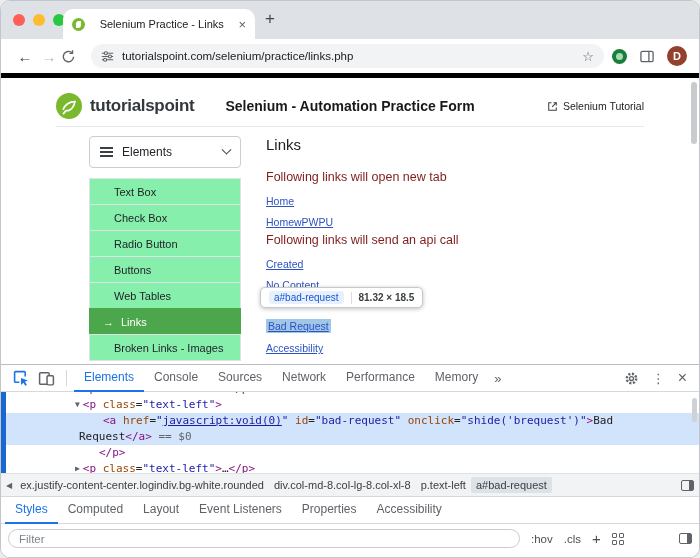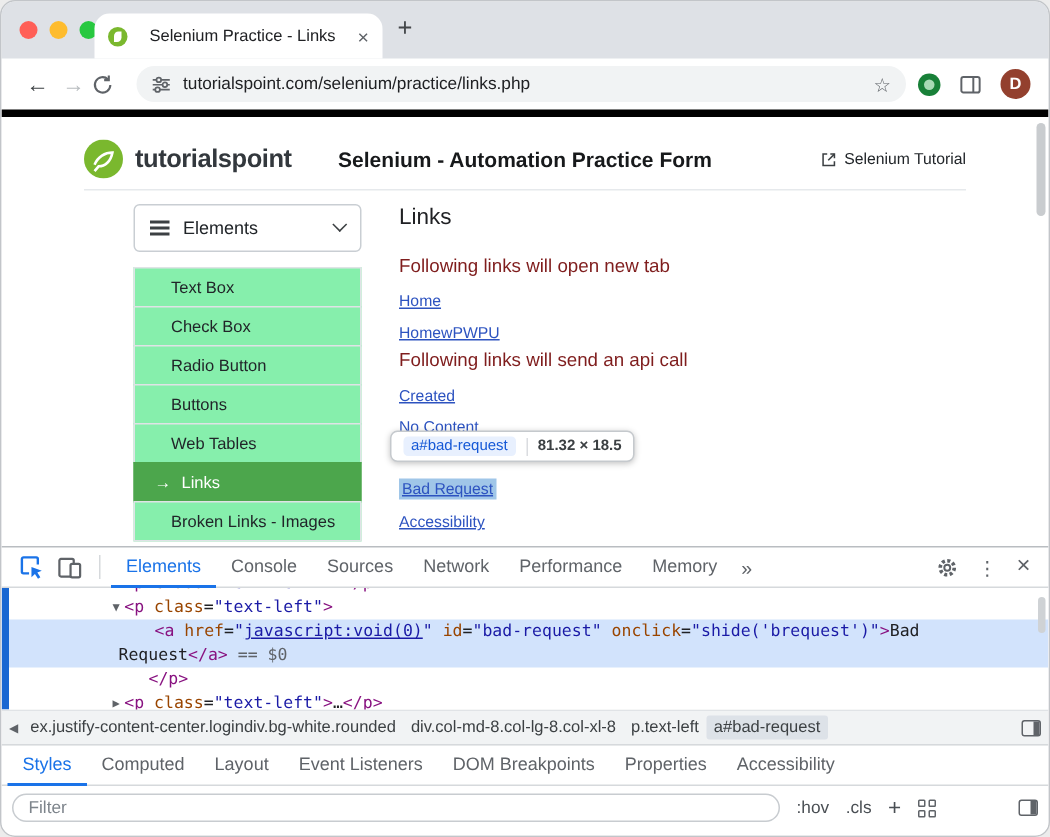--- a/index.html
+++ b/index.html
@@ -310,21 +310,20 @@
       <span class="crumb">p.text-left</span>
       <span class="crumb selected">a#bad-request</span>
       <span class="dock ml-auto"></span>
     </div>
 
     <div class="dt-styles-tabs">
       <span class="st-tab active">Styles</span>
       <span class="st-tab">Computed</span>
       <span class="st-tab">Layout</span>
       <span class="st-tab">Event Listeners</span>
-      <span class="st-tab">DOM Breakpoints</span>
       <span class="st-tab">Properties</span>
       <span class="st-tab">Accessibility</span>
     </div>
 
     <div class="dt-filter">
       <input class="filter-input" type="text" placeholder="Filter" style="">
       <span class="state-btn">:hov</span>
       <span class="state-btn">.cls</span>
       <span class="plus-btn">+</span>
       <span class="grid4">

